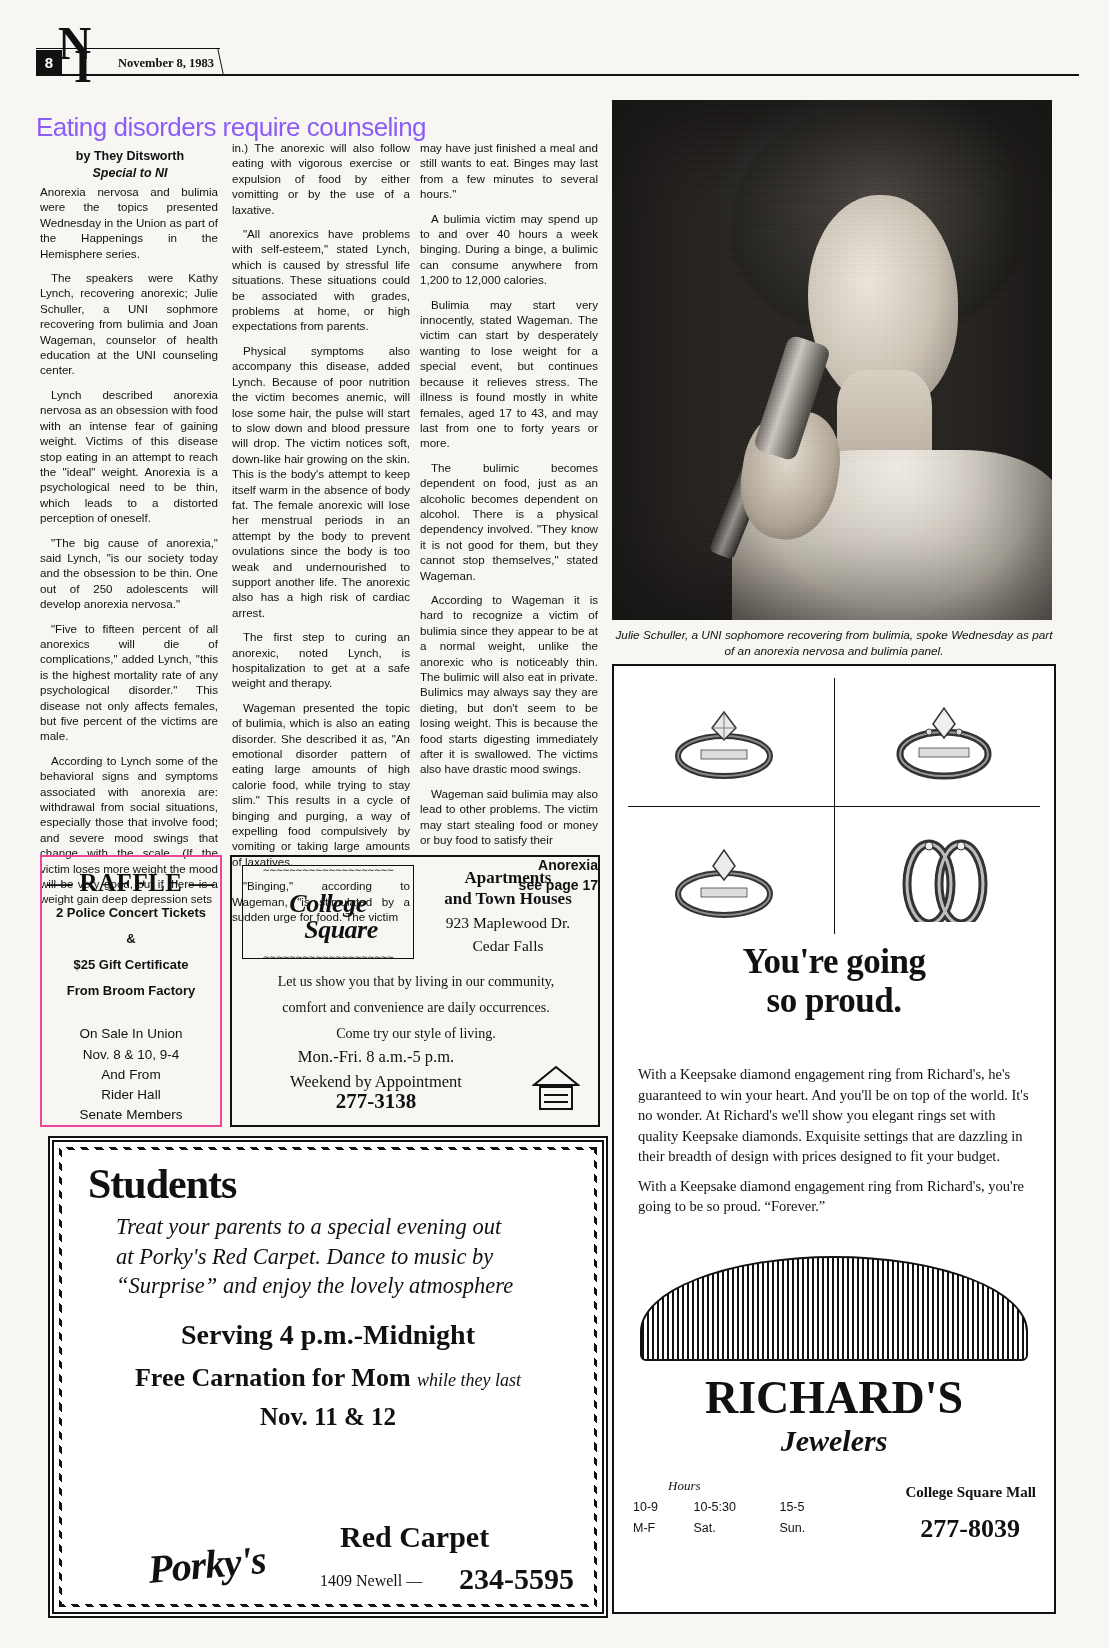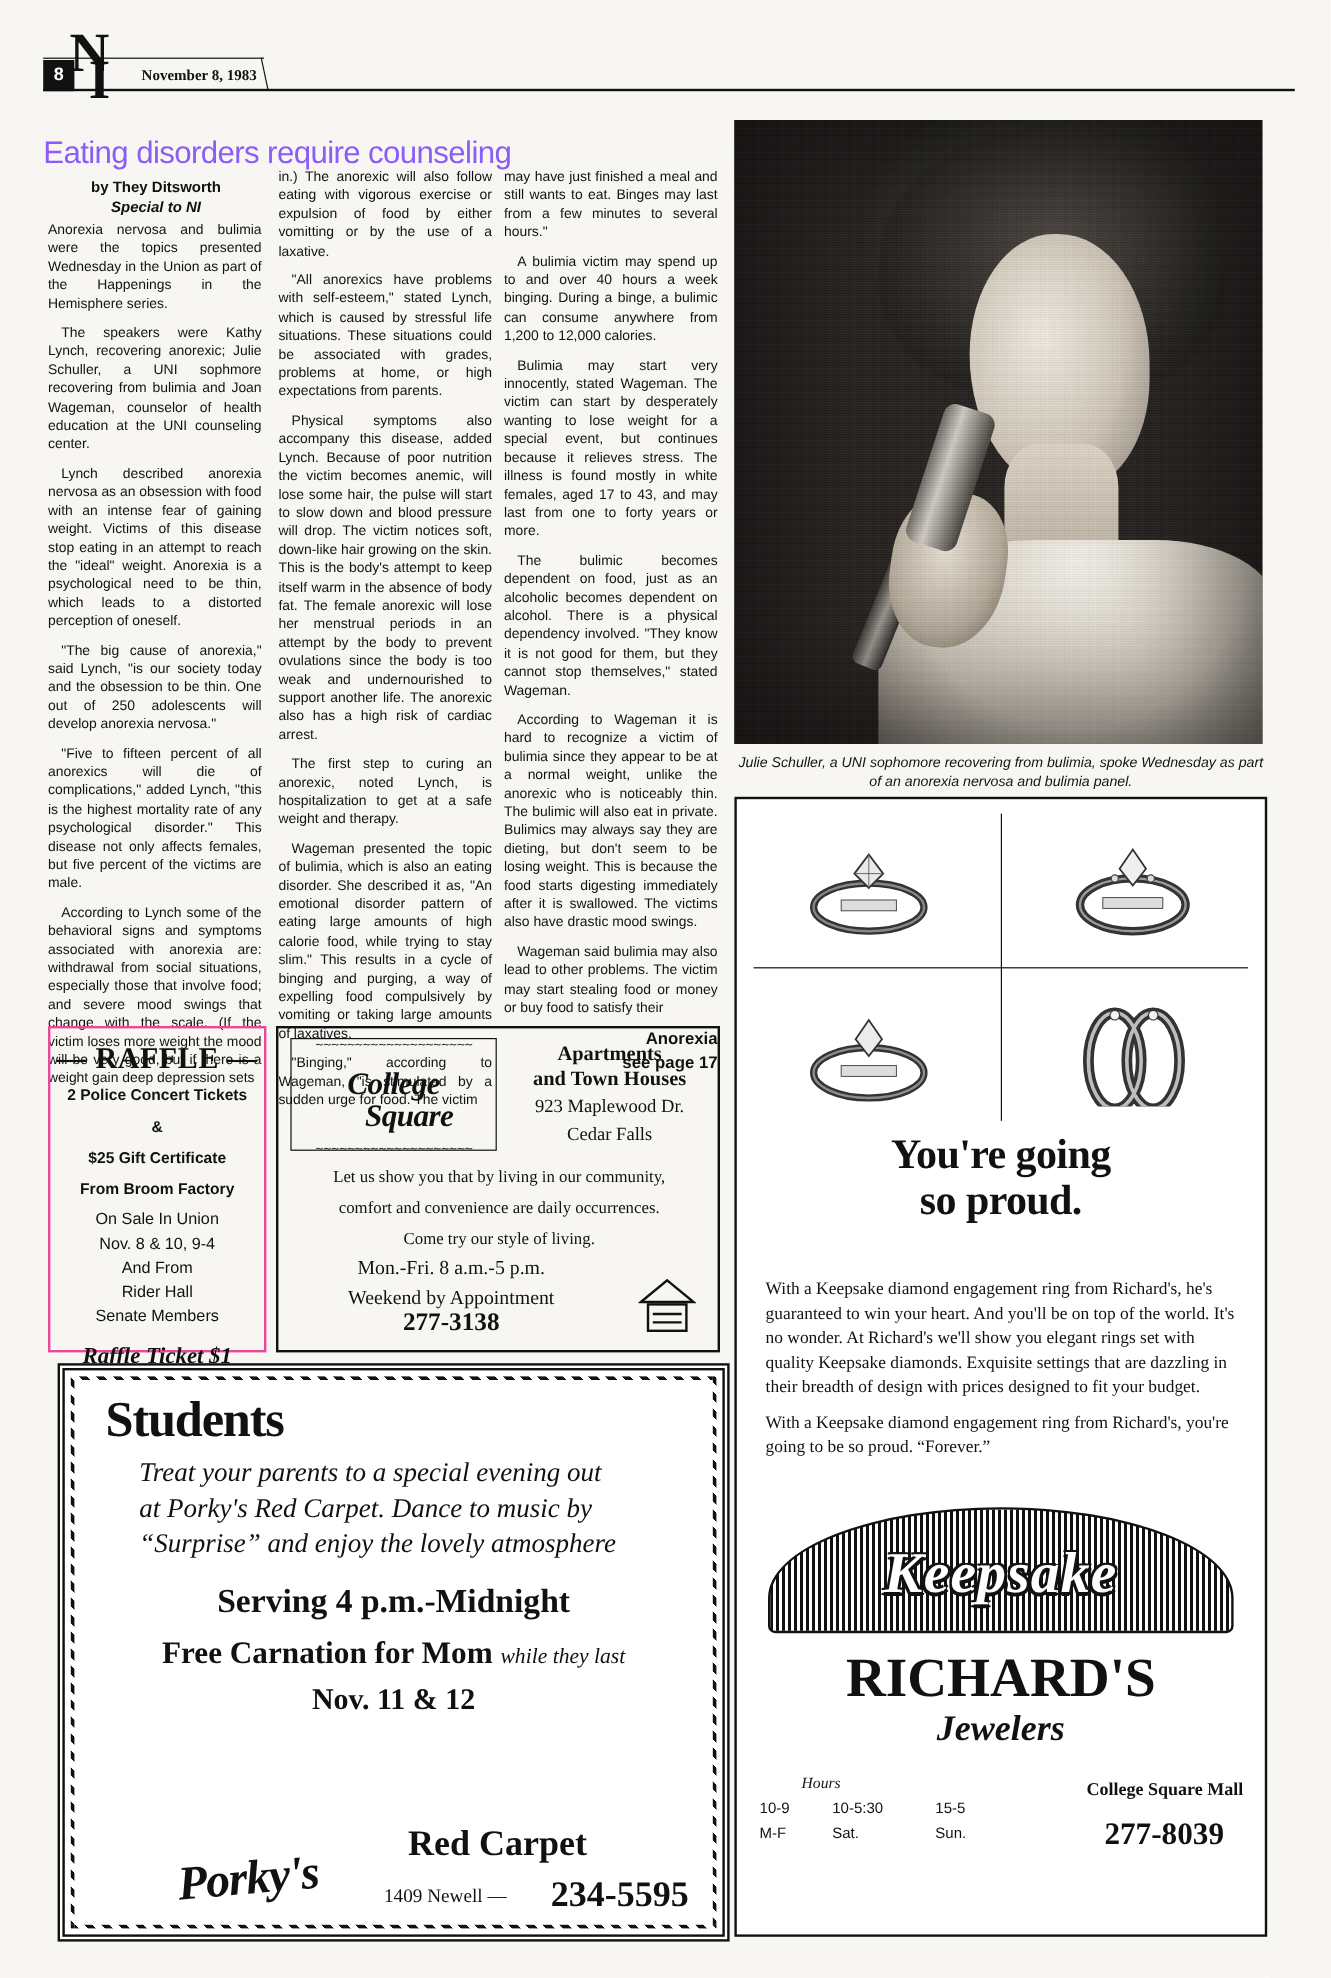--- a/index.html
+++ b/index.html
@@ -227,21 +227,21 @@
   }
   .ad-raffle .l {
     font-size: 13px;
     font-weight: bold;
     line-height: 1.45;
     margin-top: 7px;
   }
   .ad-raffle .l2 {
     font-size: 13.5px;
     line-height: 1.5;
-    margin-top: 6px;
+    margin-top: 24px;
   }
   .ad-raffle .l3 {
     font-family: "Liberation Serif", serif;
     font-style: italic;
     font-weight: bold;
     font-size: 19px;
     line-height: 1.35;
     margin-top: 10px;
   }
 
@@ -647,21 +647,20 @@
       <div>so proud.</div>
     </div>
 
     <div class="rich-body">
       <p>With a Keepsake diamond engagement ring from Richard's, he's guaranteed to win your heart. And you'll be on top of the world. It's no wonder. At Richard's we'll show you elegant rings set with quality Keepsake diamonds. Exquisite settings that are dazzling in their breadth of design with prices designed to fit your budget.</p>
       <p>With a Keepsake diamond engagement ring from Richard's, you're going to be so proud. “Forever.”</p>
     </div>
 
     <div class="keepsake-band">
       <div class="keepsake-arc"></div>
-      <div class="keepsake-word">Keepsake</div>
     </div>
 
     <div class="rich-name">RICHARD'S</div>
     <div class="rich-jewelers">Jewelers</div>
 
     <div class="rich-hours-lbl">Hours</div>
     <table class="rich-hours">
       <tbody>
           <tr>
         <td>10-9</td>

